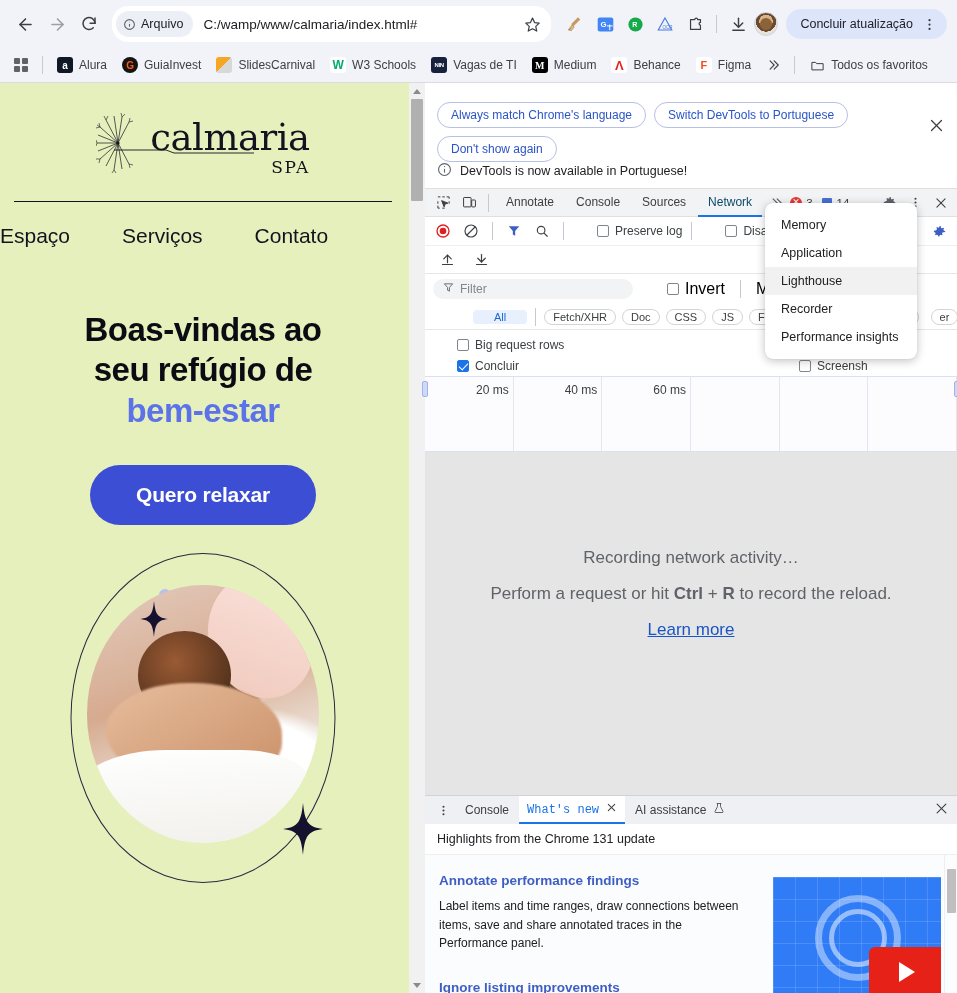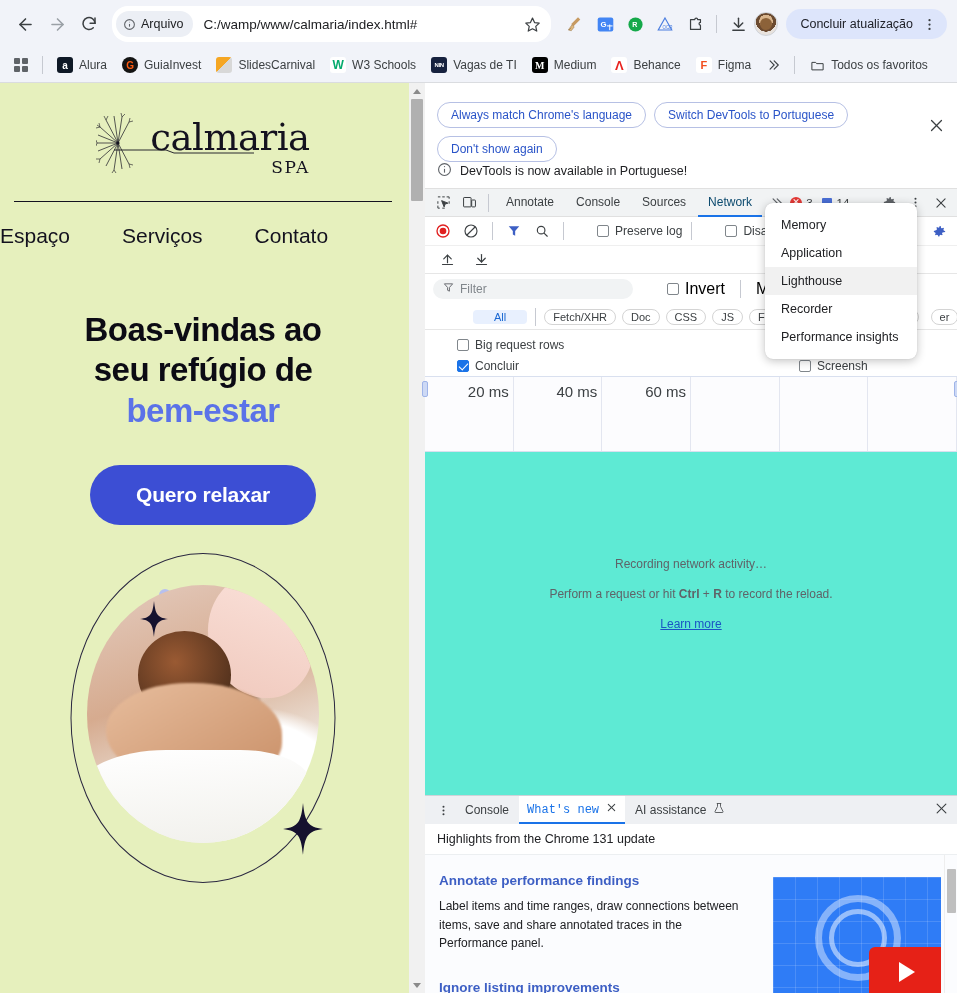--- a/index.html
+++ b/index.html
@@ -258,26 +258,26 @@
   #opts-row { background:#fff; padding: 4px 8px 5px 8px; position:relative; height:46px;}
   .opts-line { display:flex; font-size:12px; color:#3c4043; height:21px; align-items:center;}
   .opts-line .right { margin-left: 256px; }
   
   #timeline {
     height: 76px; border-top:1px solid #d9e0ef; border-bottom:1px solid #d9e0ef;
     background:#fcfcfe; display:flex; position:relative;
   }
   .tl-cell { flex:1 1 0; border-right:1px solid #e3e6f0; position:relative;}
   .tl-cell:last-child{border-right:none;}
-  .tl-label { position:absolute; right:4px; top:6px; font-size:15px; color:#3c4043;}
+  .tl-label { position:absolute; right:4px; top:6px; font-size:12px; color:#3c4043;}
   .tl-handle { position:absolute; top:4px; width:6px; height:16px; background:#cdd9f5; border:1px solid #9fb4e8; border-radius:2px;}
   
   #net-empty {
     flex:1 1 auto; display:flex; flex-direction:column; align-items:center; justify-content:center;
-    gap:16px; color:#5f6368; font-size:12px; background:#5eead4; padding-bottom:60px;
+    gap:16px; color:#5f6368; font-size:17px; background:#e5e5e5; padding-bottom:60px;
   }
   #net-empty a { color:#1a55c4; }
   
   #more-menu {
     position:absolute; left: 340px; top: 120px; width: 152px;
     background:#fff; border-radius: 8px;
     box-shadow: 0 2px 10px rgba(0,0,0,.24), 0 0 1px rgba(0,0,0,.18);
     padding: 8px 0; z-index: 50;
   }
   .menu-item { padding: 7px 16px; font-size:12.5px; color:#202124; white-space:nowrap;}

